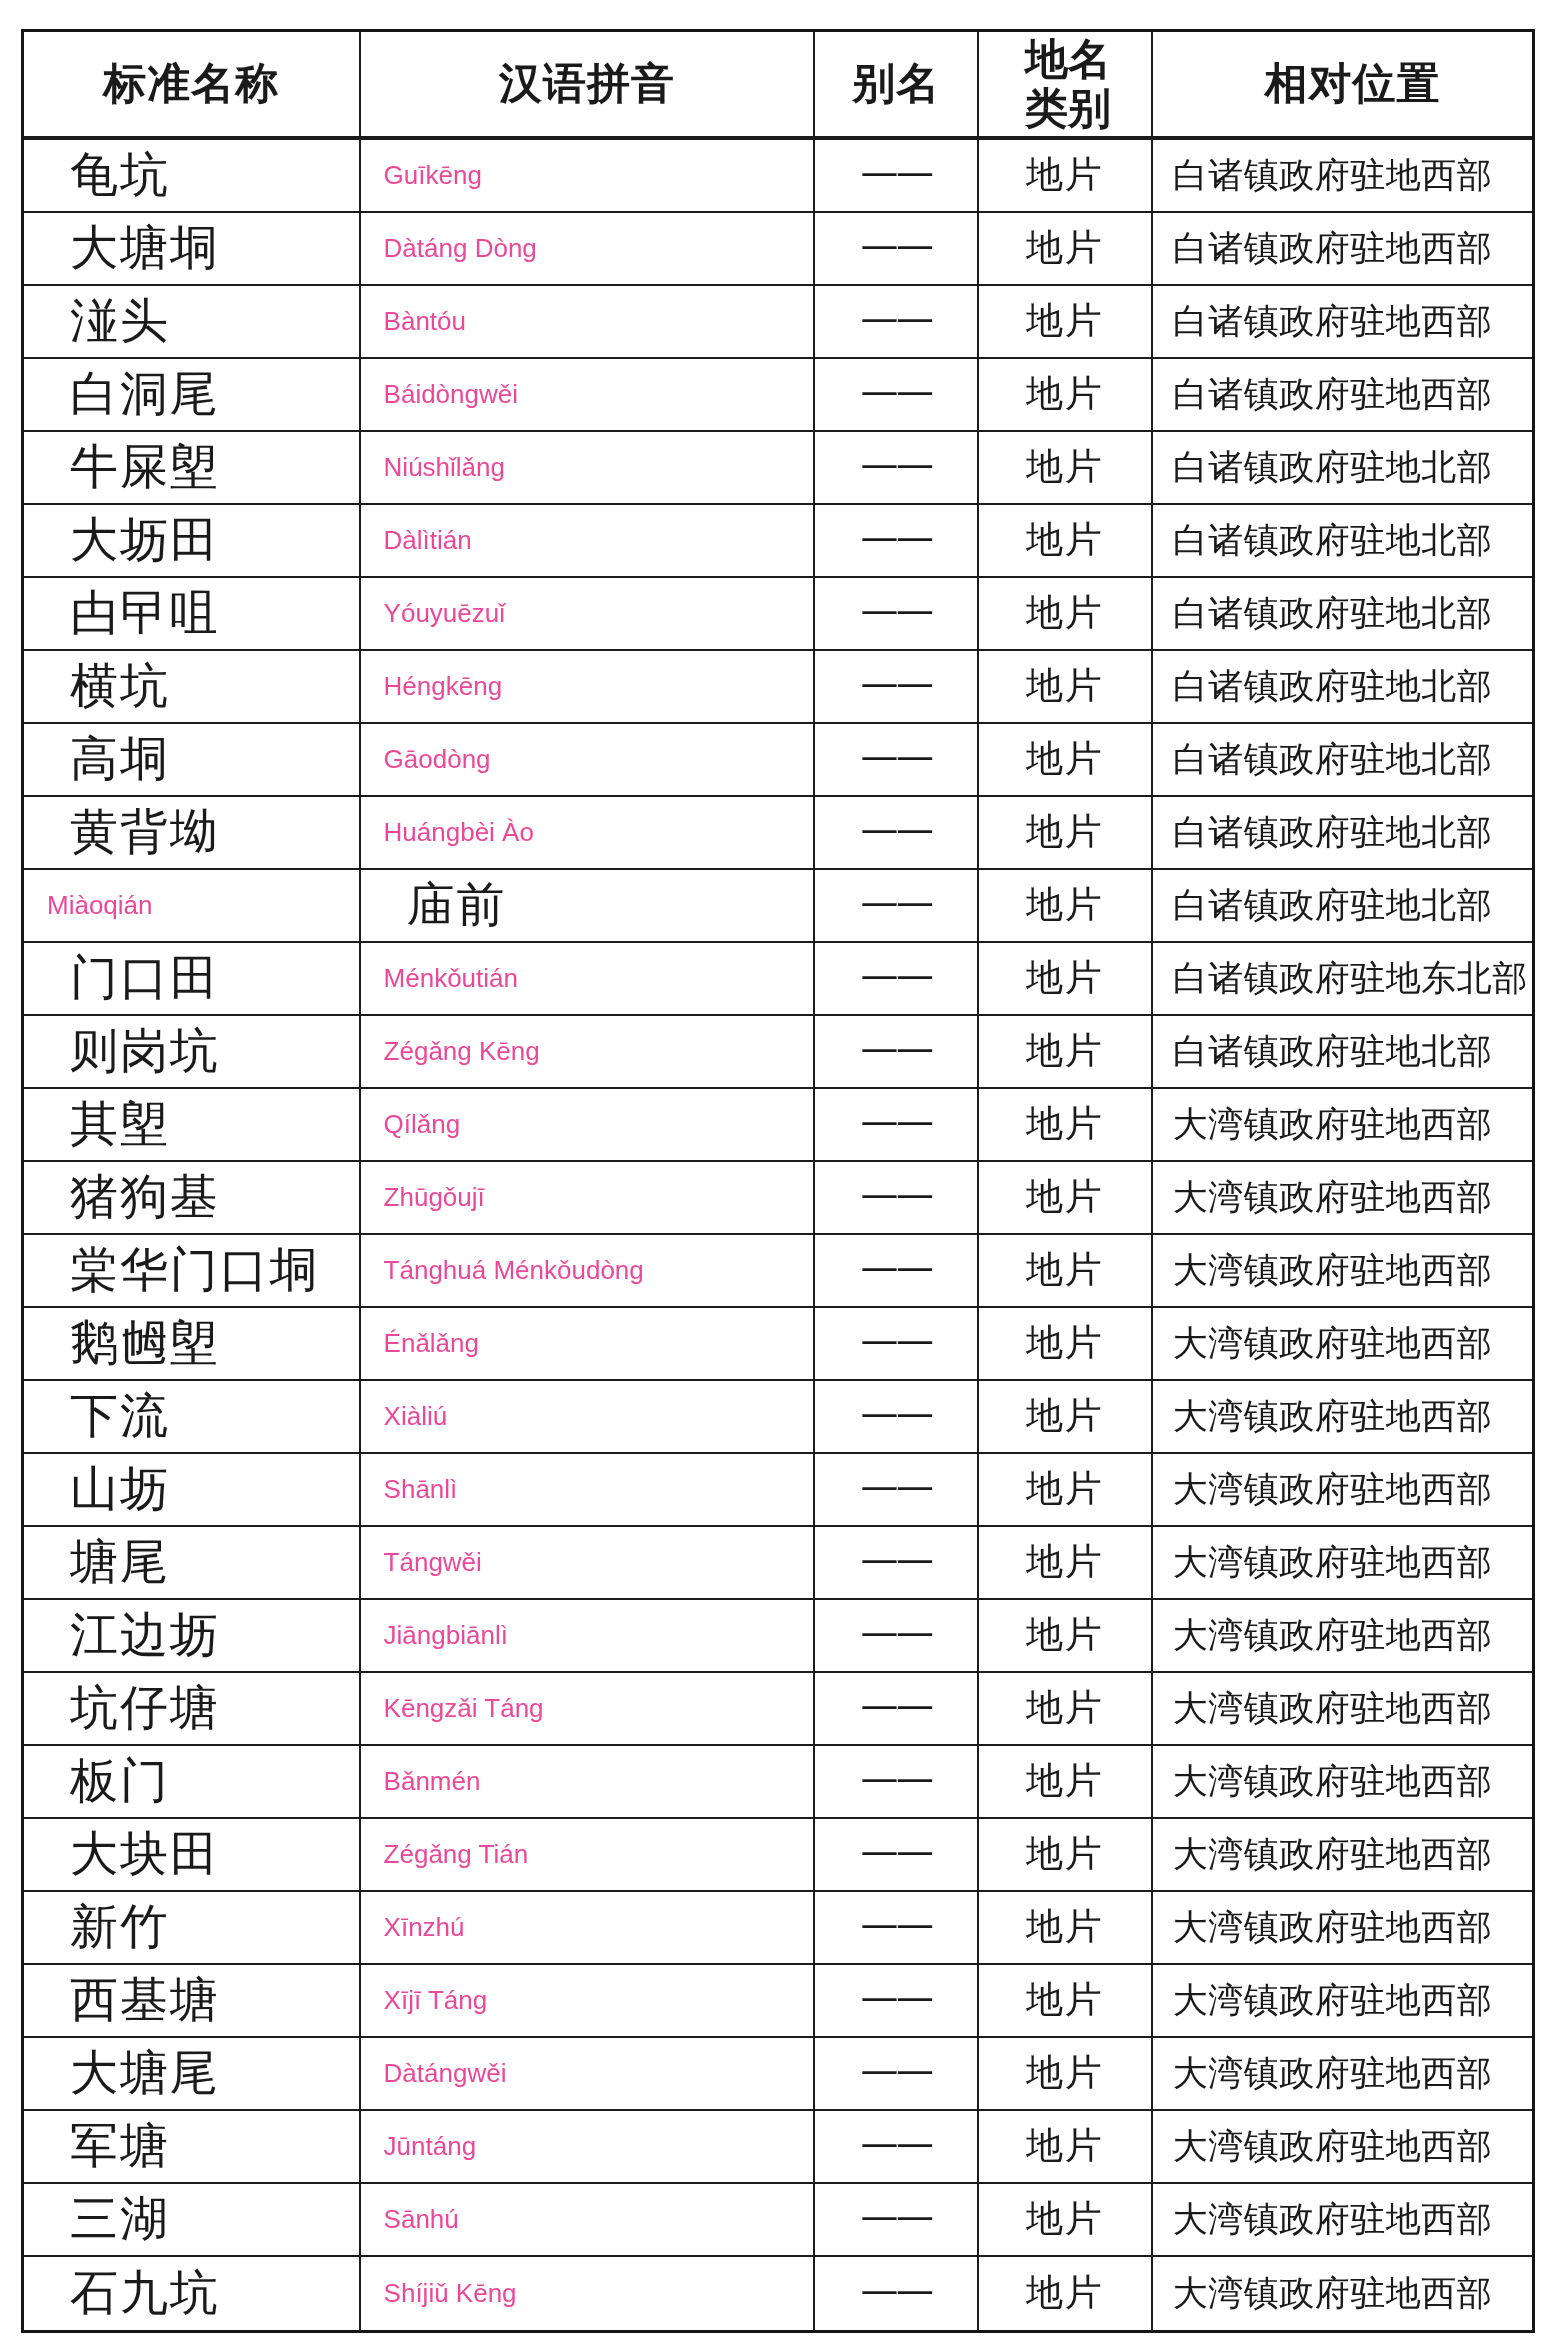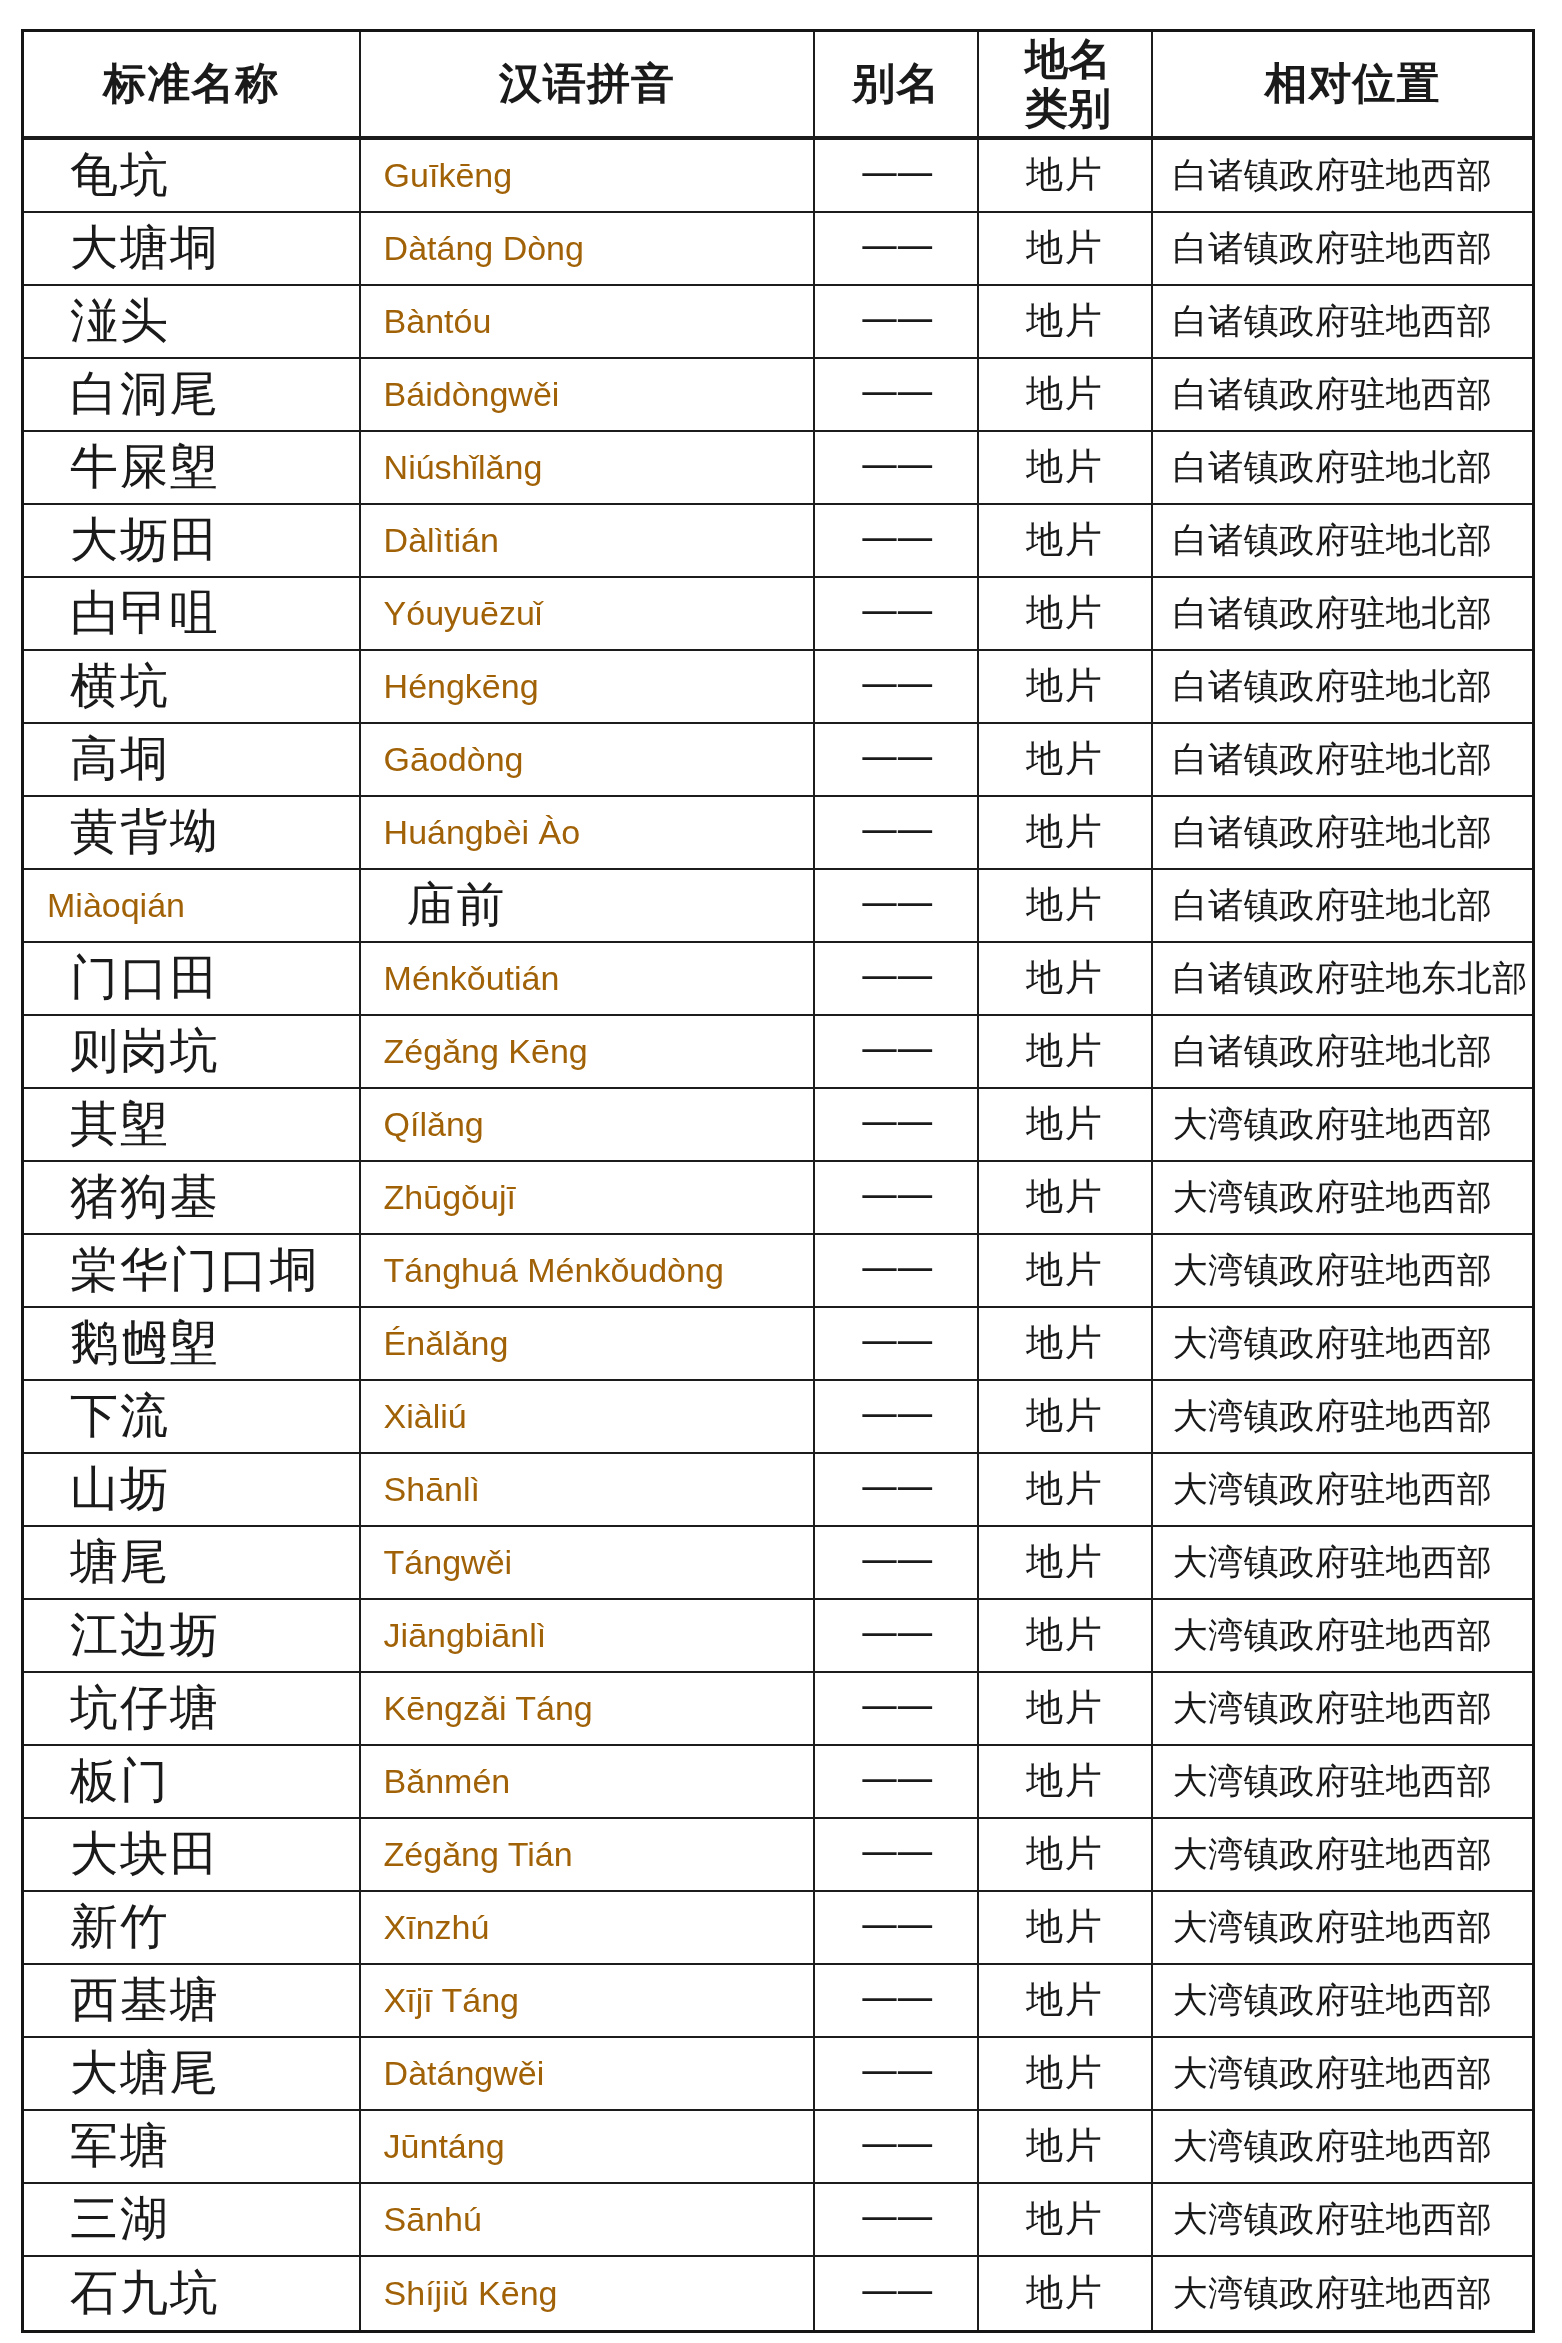--- a/index.html
+++ b/index.html
@@ -55,23 +55,23 @@
     letter-spacing: 0;
   }
   .row-cell { height: 73px; }
   .zh-name {
     font-size: 48px;
     padding-left: 46px;
     letter-spacing: 1.9px;
   }
   .pinyin {
     font-family: "Liberation Sans", "DejaVu Sans", sans-serif;
-    font-size: 34px;
+    font-size: 26px;
     padding-left: 23px;
-    color: #a16207;
+    color: #ec4899;
   }
   .alias {
     justify-content: center;
     font-family: "DejaVu Sans", sans-serif;
     font-size: 38px;
     letter-spacing: -0.06em;
     padding-bottom: 5.7px;
   }
   .category {
     justify-content: center;

